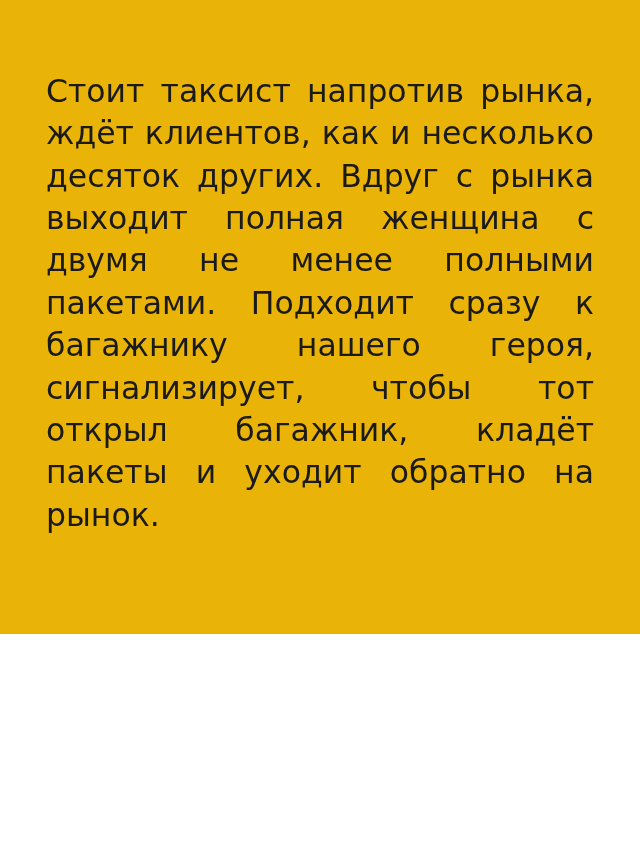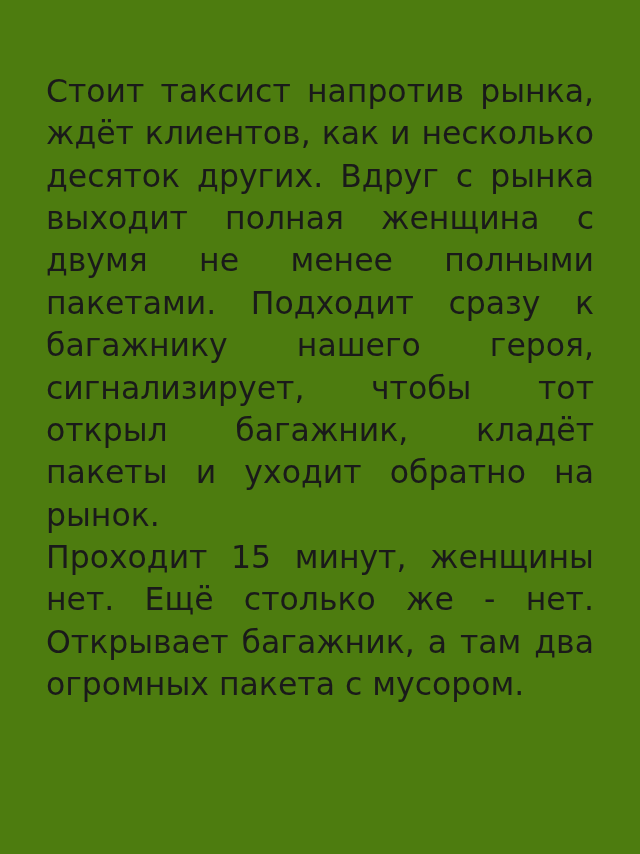--- a/index.html
+++ b/index.html
@@ -8,22 +8,22 @@
   }
   body {
     width: 640px;
     height: 854px;
     background: #ffffff;
     font-family: "DejaVu Sans", sans-serif;
     overflow: hidden;
   }
   .page {
     width: 640px;
-    height: 854px;
-    background: #4d7c0f;
+    height: 634px;
+    background: #eab308;
     box-sizing: border-box;
     padding: 70px 46px 40px 46px;
     display: flex;
     flex-direction: column;
     justify-content: flex-start;
   }
   .text-block {
     color: #1a1a1a;
     font-size: 31.5px;
     line-height: 1.345;
@@ -39,15 +39,14 @@
   .paragraph + .paragraph {
     margin-top: 0px;
   }
 </style>
 </head>
 <body>
 
 <div class="page">
   <div class="text-block">
     <p class="paragraph">Стоит таксист напротив рынка, ждёт клиентов, как и несколько десяток других. Вдруг с рынка выходит полная женщина с двумя не менее полными пакетами. Подходит сразу к багажнику нашего героя, сигнализирует, чтобы тот открыл багажник, кладёт пакеты и уходит обратно на рынок.</p>
-    <p class="paragraph">Проходит 15 минут, женщины нет. Ещё столько же - нет. Открывает багажник, а там два огромных пакета с мусором.</p>
   </div>
 </div>
 
 </body></html>

